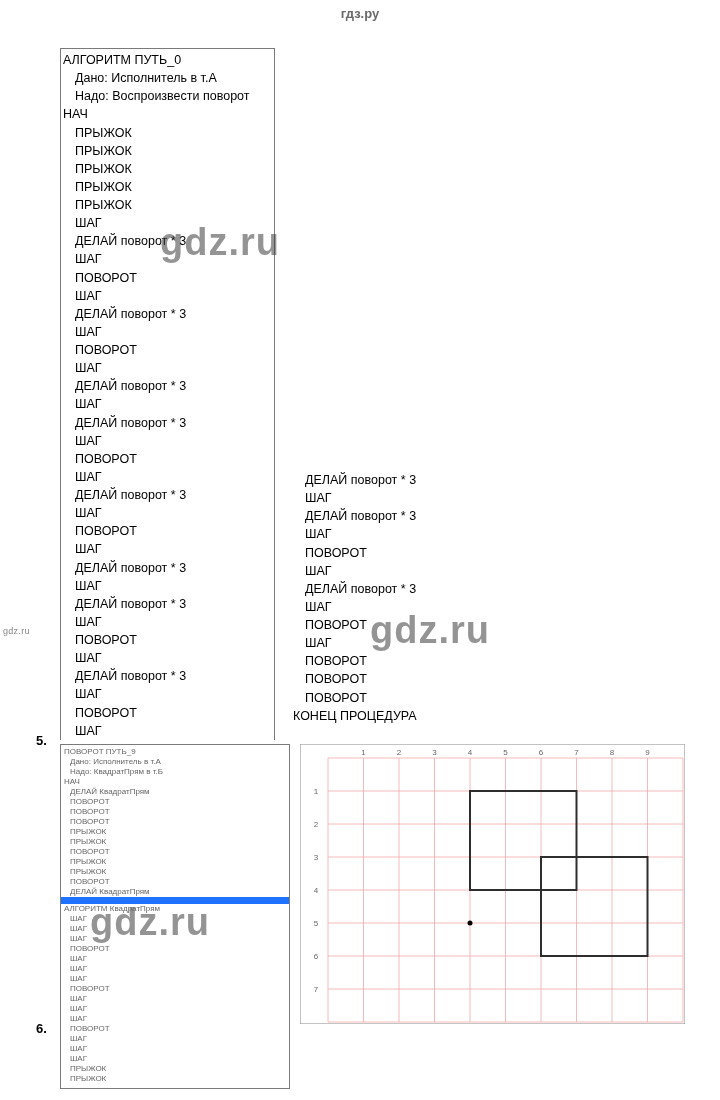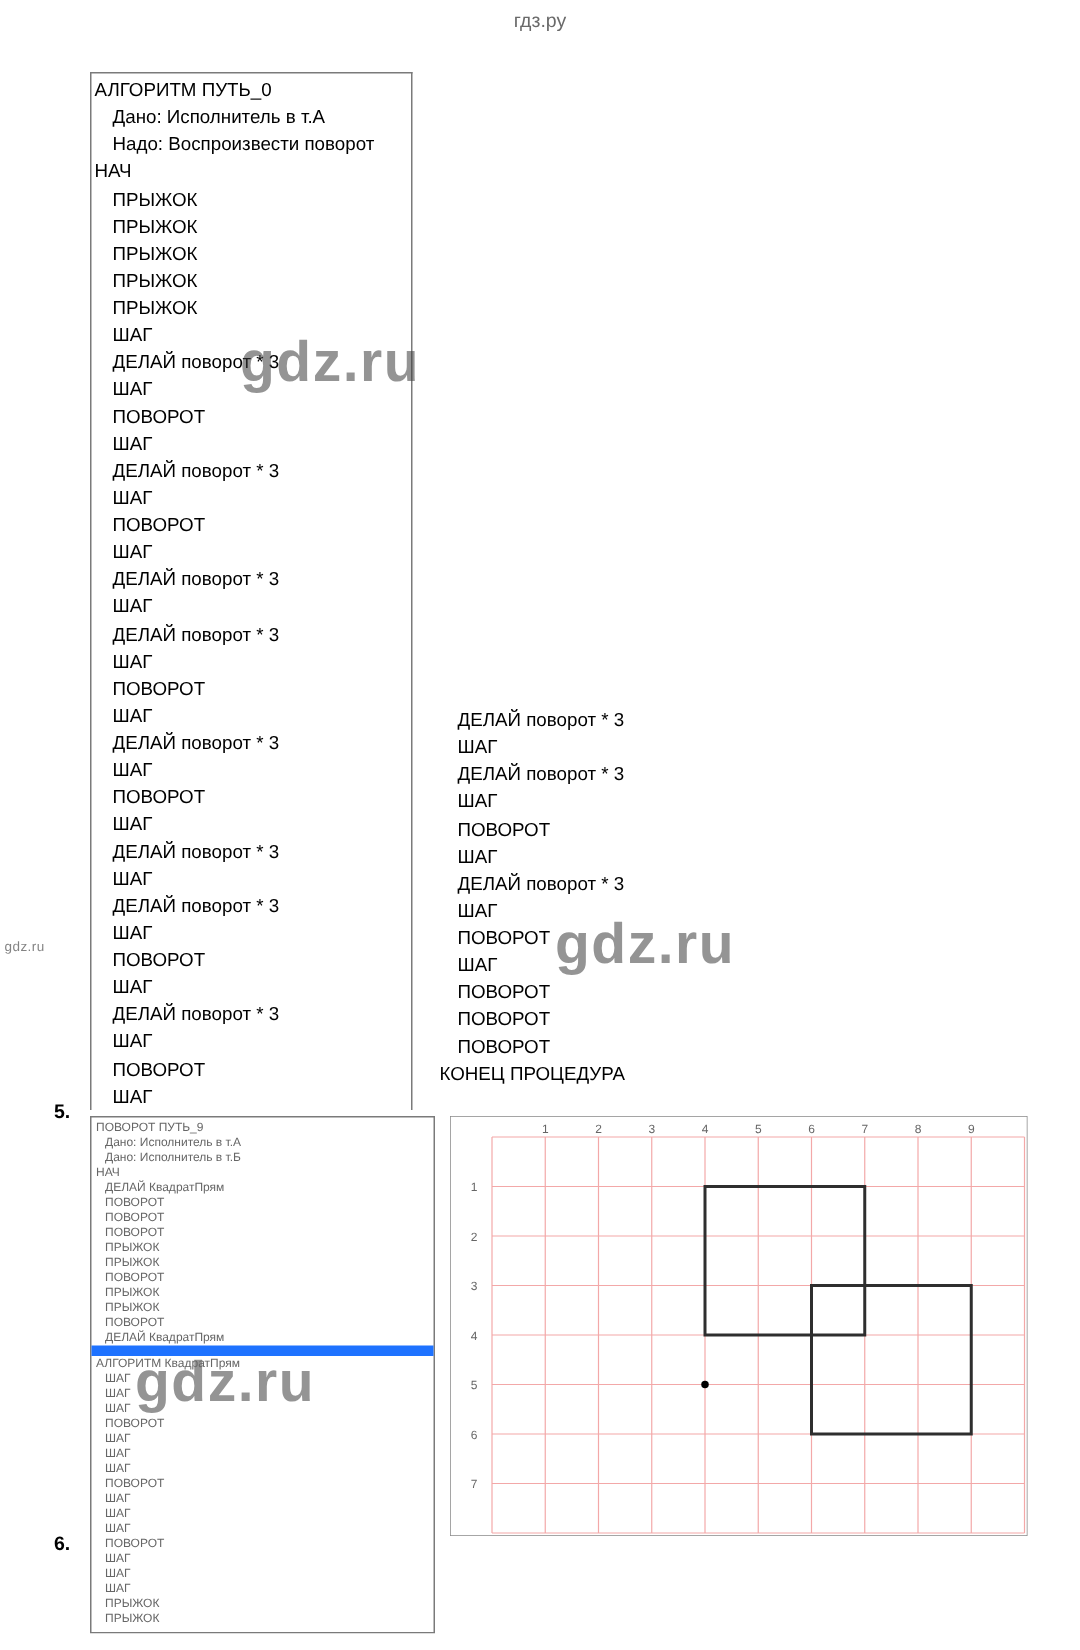--- a/index.html
+++ b/index.html
@@ -8,21 +8,21 @@
     padding: 0;
     width: 720px;
     font-family: Arial, Helvetica, sans-serif;
     background: #fff;
     color: #000;
     position: relative;
   }
   .page-header {
     text-align: center;
     font-size: 13px;
-    font-weight: normal;
+    font-weight: bold;
     color: #6a6a6a;
     padding: 6px 0 10px 0;
   }
   .content {
     position: relative;
     padding: 0 0 0 60px;
   }
   .algo-block {
     display: flex;
     align-items: flex-start;
@@ -166,21 +166,21 @@
         <div class="">КОНЕЦ ПРОЦЕДУРА</div>
       </div>
   </div>
 
   <div class="num-label" style="top:702px;">5.</div>
 
   <div class="sec5">
     <div class="mini-editor" id="mini">
         <div class="">ПОВОРОТ ПУТЬ_9</div>
         <div class="mp1">Дано: Исполнитель в т.A</div>
-        <div class="mp1">Дано: Исполнитель в т.Б</div>
+        <div class="mp1">Надо: КвадратПрям в т.Б</div>
         <div class="">НАЧ</div>
         <div class="mp1">ДЕЛАЙ КвадратПрям</div>
         <div class="mp1">ПОВОРОТ</div>
         <div class="mp1">ПОВОРОТ</div>
         <div class="mp1">ПОВОРОТ</div>
         <div class="mp1">ПРЫЖОК</div>
         <div class="mp1">ПРЫЖОК</div>
         <div class="mp1">ПОВОРОТ</div>
         <div class="mp1">ПРЫЖОК</div>
         <div class="mp1">ПРЫЖОК</div>

